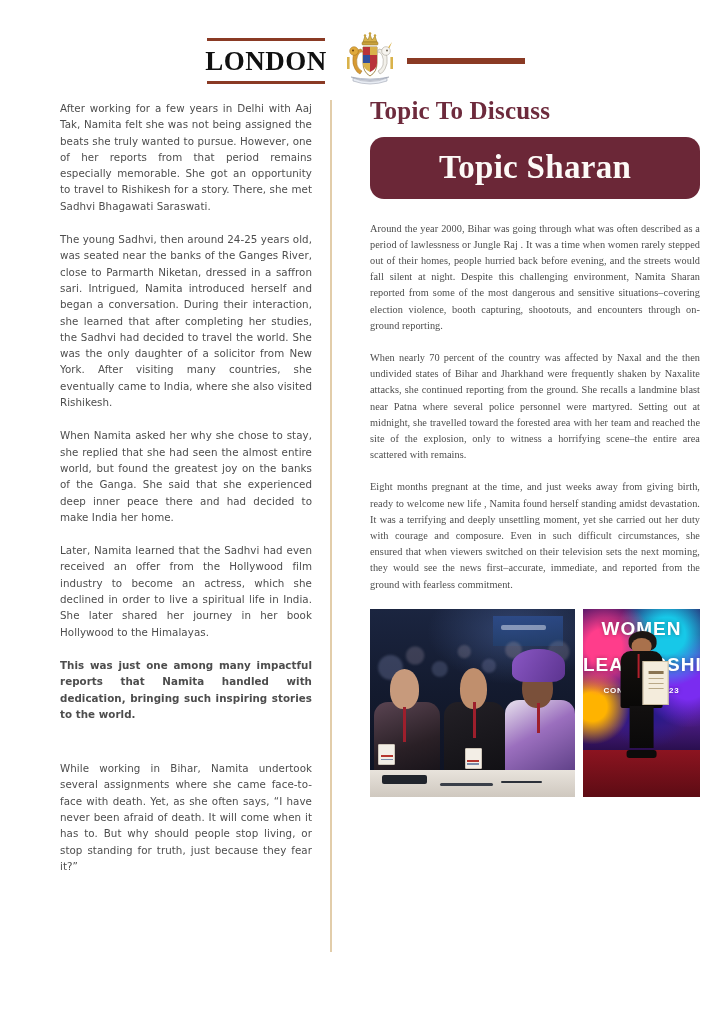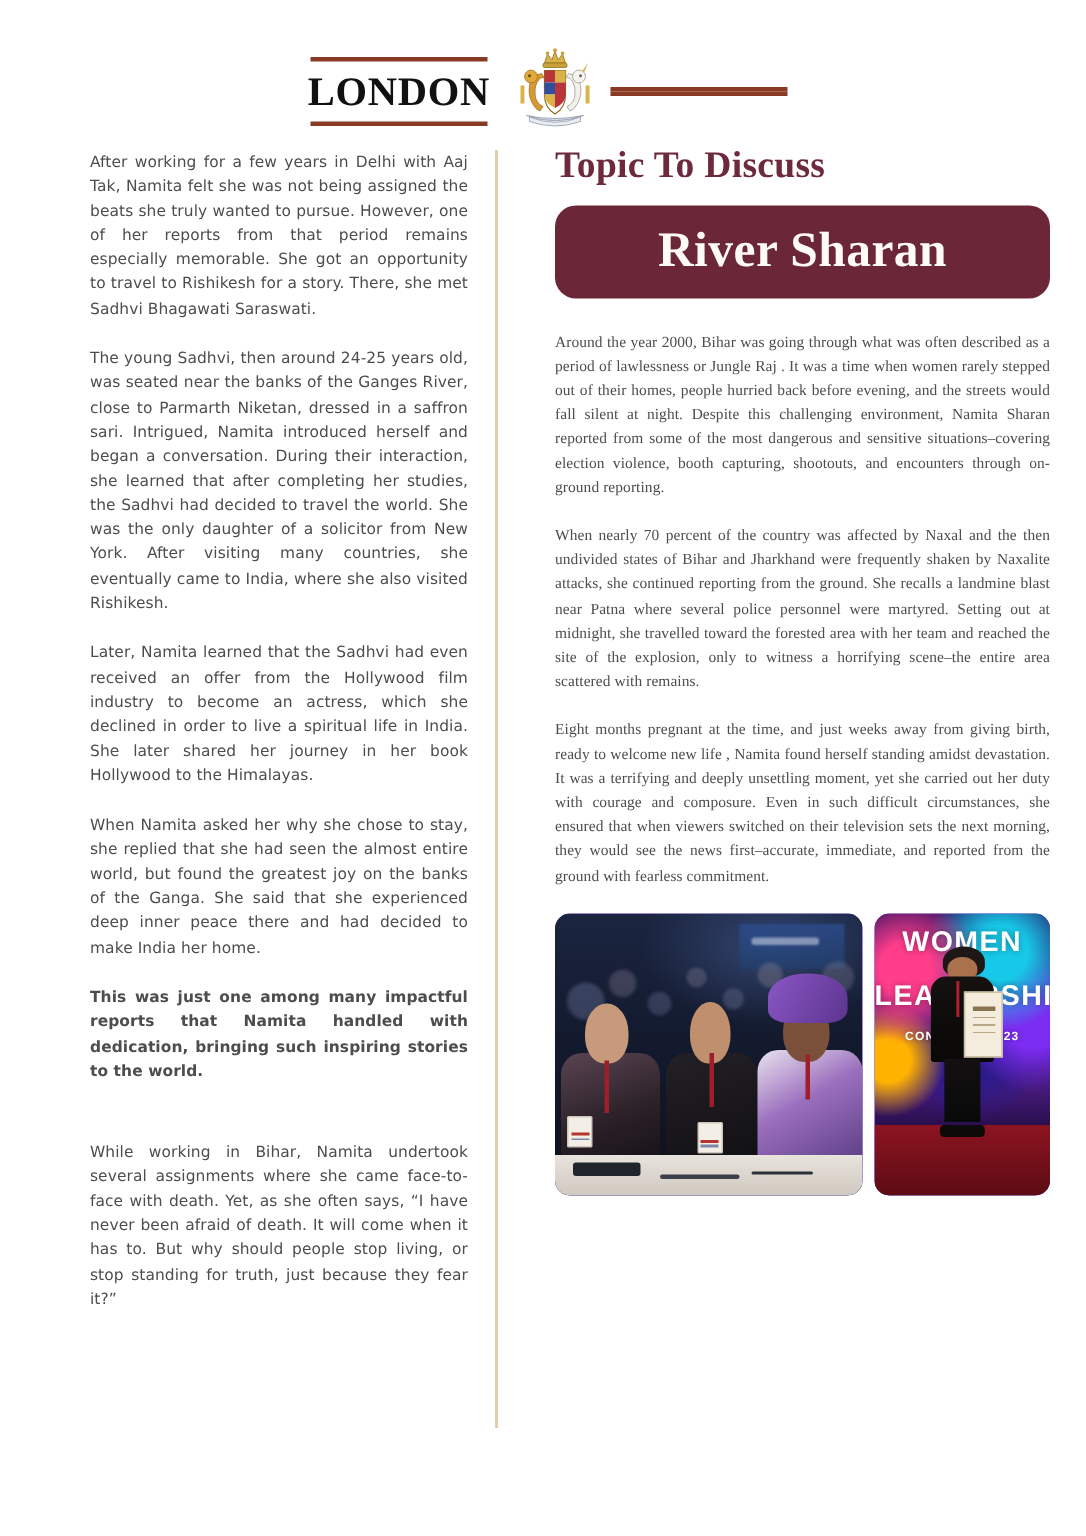--- a/index.html
+++ b/index.html
@@ -141,22 +141,21 @@
 
   
   .photos {
     display: flex;
     gap: 8px;
     margin-top: 10px;
   }
   .photo {
     position: relative;
     overflow: hidden;
-    background: #8b5cf6;
-    border-radius: 10px;
+    background: #a16207;
   }
   .photo-1 {
     width: 205px;
     height: 188px;
   }
   .photo-2 {
     width: 117px;
     height: 188px;
   }
 
@@ -306,32 +305,32 @@
     </div>
 
   </div>
 </div>
 
 <div class="divider"></div>
 
 <div class="col-left">
   <p>After working for a few years in Delhi with Aaj Tak, Namita felt she was not being assigned the beats she truly wanted to pursue. However, one of her reports from that period remains especially memorable. She got an opportunity to travel to Rishikesh for a story. There, she met Sadhvi Bhagawati Saraswati.</p>
   <p>The young Sadhvi, then around 24-25 years old, was seated near the banks of the Ganges River, close to Parmarth Niketan, dressed in a saffron sari. Intrigued, Namita introduced herself and began a conversation. During their interaction, she learned that after completing her studies, the Sadhvi had decided to travel the world. She was the only daughter of a solicitor from New York. After visiting many countries, she eventually came to India, where she also visited Rishikesh.</p>
+  <p>When Namita asked her why she chose to stay, she replied that she had seen the almost entire world, but found the greatest joy on the banks of the Ganga. She said that she experienced deep inner peace there and had decided to make India her home.</p>
   <p>Later, Namita learned that the Sadhvi had even received an offer from the Hollywood film industry to become an actress, which she declined in order to live a spiritual life in India. She later shared her journey in her book Hollywood to the Himalayas.</p>
-  <p>When Namita asked her why she chose to stay, she replied that she had seen the almost entire world, but found the greatest joy on the banks of the Ganga. She said that she experienced deep inner peace there and had decided to make India her home.</p>
   <p class="gap-extra">This was just one among many impactful reports that Namita handled with dedication, bringing such inspiring stories to the world.</p>
   <p>While working in Bihar, Namita undertook several assignments where she came face-to-face with death. Yet, as she often says, “I have never been afraid of death. It will come when it has to. But why should people stop living, or stop standing for truth, just because they fear it?”</p>
 </div>
 
 <div class="col-right">
 
   <div class="kicker">Topic To Discuss</div>
 
   <div class="name-band">
-    <span>River Sharan</span>
+    <span>Topic Sharan</span>
   </div>
 
   <p class="body">Around the year 2000, Bihar was going through what was often described as a period of lawlessness or Jungle Raj . It was a time when women rarely stepped out of their homes, people hurried back before evening, and the streets would fall silent at night. Despite this challenging environment, Namita Sharan reported from some of the most dangerous and sensitive situations–covering election violence, booth capturing, shootouts, and encounters through on-ground reporting.</p>
   <p class="body">When nearly 70 percent of the country was affected by Naxal and the then undivided states of Bihar and Jharkhand were frequently shaken by Naxalite attacks, she continued reporting from the ground. She recalls a landmine blast near Patna where several police personnel were martyred. Setting out at midnight, she travelled toward the forested area with her team and reached the site of the explosion, only to witness a horrifying scene–the entire area scattered with remains.</p>
   <p class="body">Eight months pregnant at the time, and just weeks away from giving birth, ready to welcome new life , Namita found herself standing amidst devastation. It was a terrifying and deeply unsettling moment, yet she carried out her duty with courage and composure. Even in such difficult circumstances, she ensured that when viewers switched on their television sets the next morning, they would see the news first–accurate, immediate, and reported from the ground with fearless commitment.</p>
 
   <div class="photos">
 
     <div class="photo photo-1">
       <div class="p1-bg"></div>

